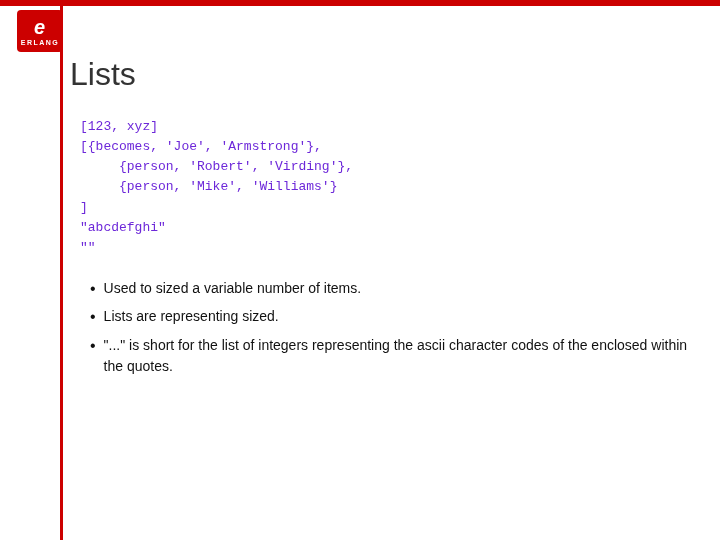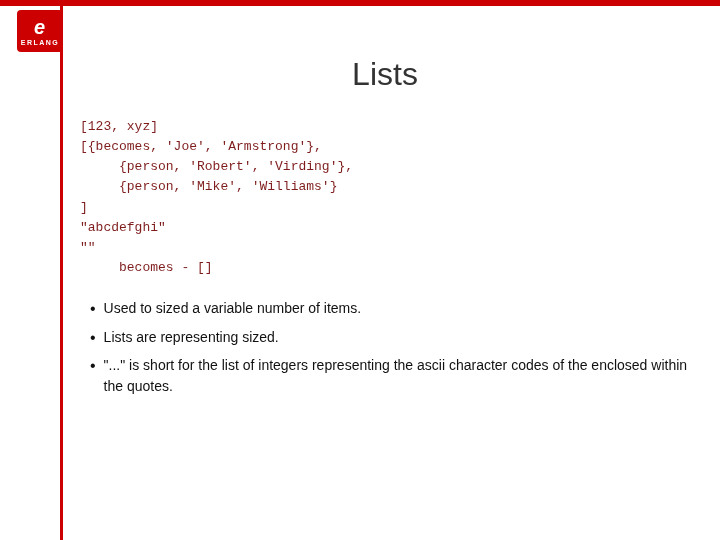--- a/index.html
+++ b/index.html
@@ -72,30 +72,29 @@
       left: 70px;
       right: 20px;
       bottom: 20px;
     }
 
     
     .page-title {
       font-size: 32px;
       font-weight: normal;
       color: #333333;
-      text-align: center;
       margin-bottom: 24px;
     }
 
     
     .code-block {
       font-family: 'Courier New', Courier, monospace;
       font-size: 13px;
       line-height: 1.55;
-      color: #7f1d1d;
+      color: #6d28d9;
       margin-bottom: 20px;
       padding-left: 10px;
     }
 
     
     .bullets {
       margin-top: 10px;
       padding-left: 20px;
     }
 
@@ -148,21 +147,20 @@
   <h1 class="page-title">Lists</h1>
 
   <div class="code-block">
     <div>[123, xyz]</div>
     <div>[{becomes, 'Joe', 'Armstrong'},</div>
     <div>&nbsp;&nbsp;&nbsp;&nbsp; {person, 'Robert', 'Virding'},</div>
     <div>&nbsp;&nbsp;&nbsp;&nbsp; {person, 'Mike', 'Williams'}</div>
     <div>]</div>
     <div>"abcdefghi"</div>
     <div>""</div>
-    <div>&nbsp;&nbsp;&nbsp;&nbsp; becomes - []</div>
   </div>
 
   <div class="bullets">
     <div class="bullet-item">
       <span class="bullet-dot">•</span>
       <span class="bullet-text">Used to sized a variable number of items.</span>
     </div>
     <div class="bullet-item">
       <span class="bullet-dot">•</span>
       <span class="bullet-text">Lists are representing sized.</span>

